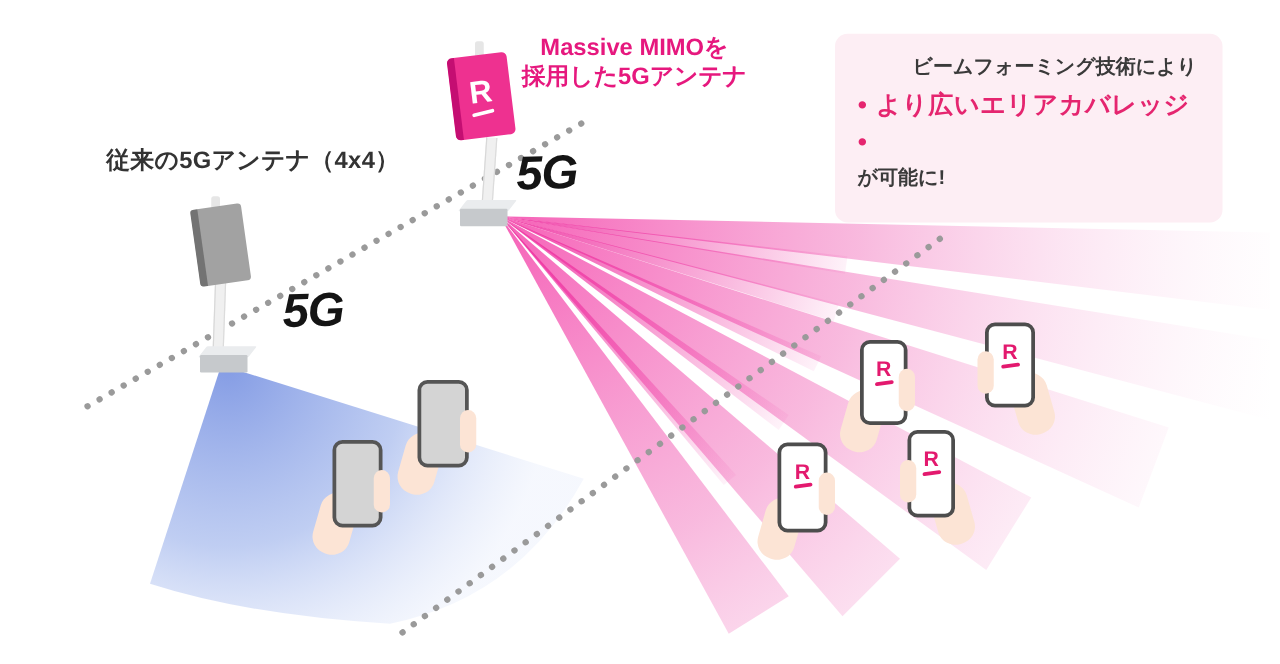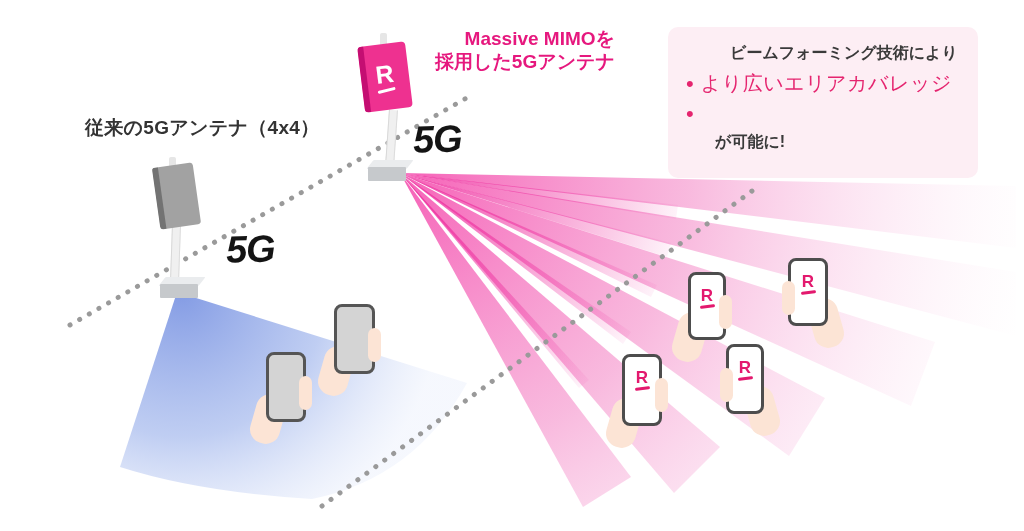--- a/index.html
+++ b/index.html
@@ -5,30 +5,30 @@
   html,body{margin:0;padding:0;background:#fff;}
   .stage{
     position:relative;width:1024px;height:531px;overflow:hidden;background:#ffffff;
     font-family:"Liberation Sans","DejaVu Sans",sans-serif;
   }
   .layer{position:absolute;left:0;top:0;}
 
   
   .caption-legacy{position:absolute;left:85px;top:115px;font-size:19px;font-weight:700;color:#333;letter-spacing:.3px;}
   .signal-legacy{position:absolute;left:226px;top:228px;font-size:38px;font-style:italic;font-weight:800;color:#141414;transform:rotate(-2deg);letter-spacing:-1px;}
-  .caption-mimo{position:absolute;left:400px;top:27px;width:215px;text-align:right;font-size:19px;font-weight:700;color:#e6187e;line-height:23px;}
+  .caption-mimo{position:absolute;left:400px;top:27px;width:215px;text-align:center;font-size:19px;font-weight:700;color:#e6187e;line-height:23px;}
   .signal-mimo{position:absolute;left:413px;top:118px;font-size:38px;font-style:italic;font-weight:800;color:#141414;transform:rotate(-2deg);letter-spacing:-1px;}
 
   
   .benefits{position:absolute;left:668px;top:27px;width:310px;height:151px;background:#fdeef4;border-radius:10px;padding:16px 18px;box-sizing:border-box;}
   .benefits .intro{font-size:16px;font-weight:700;color:#3a3a3a;margin-left:44px;}
   .benefit-row{display:flex;align-items:center;margin-top:6px;}
   .benefit-marker{color:#e5256f;font-size:22px;line-height:1;margin-right:7px;}
-  .benefit-text{font-size:20px;font-weight:400;color:#e5256f;letter-spacing:.5px;}
-  .benefits .outro{font-size:16px;font-weight:700;color:#3a3a3a;margin-top:7px;margin-left:29px;}
+  .benefit-text{font-size:20px;font-weight:700;color:#e5256f;letter-spacing:.5px;}
+  .benefits .outro{font-size:16px;font-weight:700;color:#3a3a3a;margin-top:7px;}
 
   
   .antenna{position:absolute;}
   .ant-stub{position:absolute;background:#e6e6e6;border-radius:2px;}
   .ant-pole{position:absolute;background:#f0f0f0;border-left:1px solid #d8d8d8;border-right:1px solid #dcdcdc;}
   .ant-panel{position:absolute;border-radius:3px;overflow:hidden;}
   .panel-edge{position:absolute;left:0;top:0;bottom:0;width:6px;}
   .base-top{position:absolute;background:#eaecee;transform:skewX(-38deg);border-radius:1px;}
   .base-front{position:absolute;background:#c6c9cc;border-radius:1px;}
 

